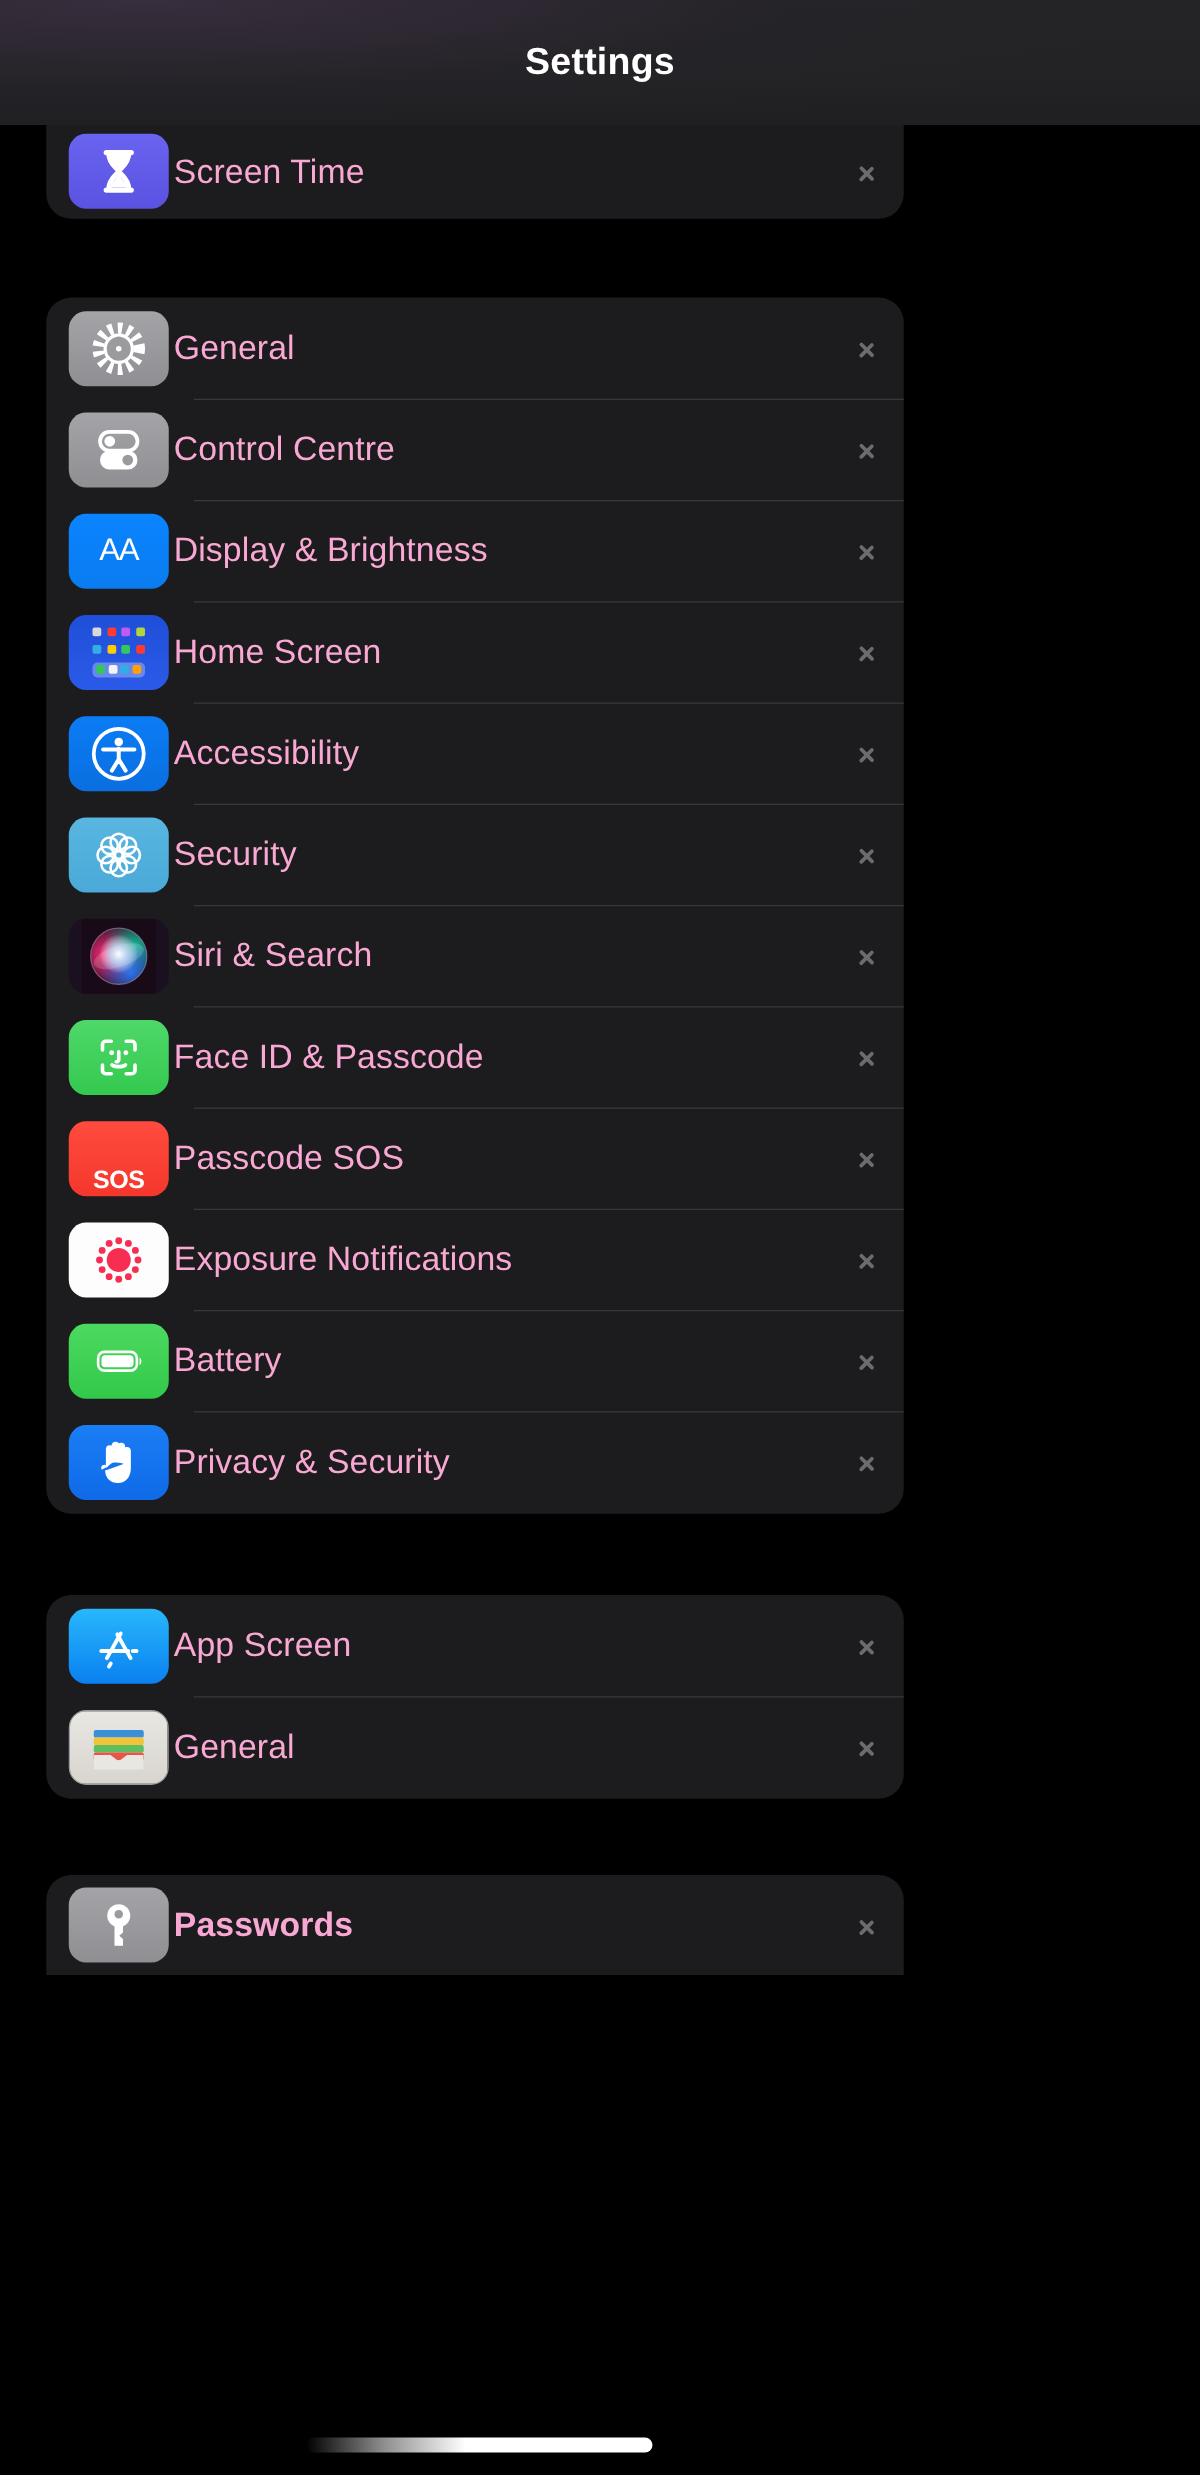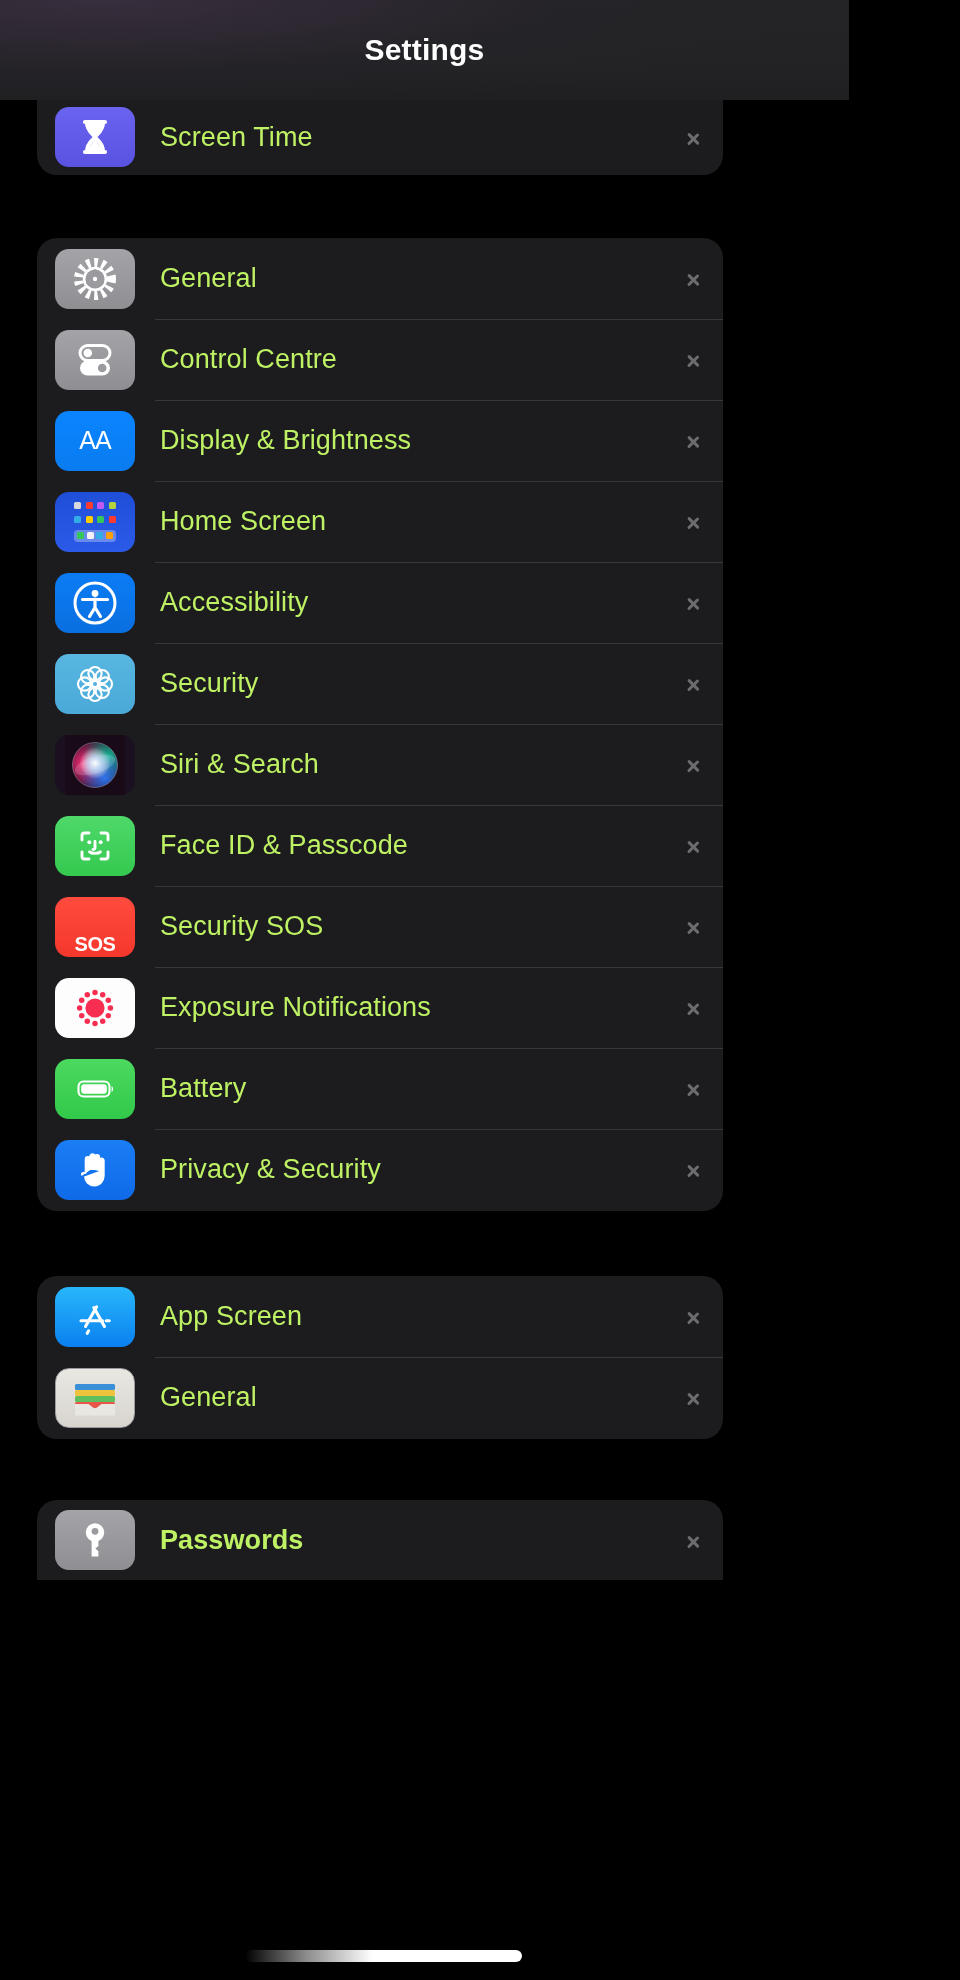--- a/index.html
+++ b/index.html
@@ -6,21 +6,21 @@
   html, body {
     width:960px; height:1980px;
     background:#000;
     font-family:"Liberation Sans", sans-serif;
     overflow:hidden;
   }
   #screen { position:relative; width:960px; height:1980px; background:#000; overflow:hidden; }
 
   
   .nav-bar {
-    position:absolute; top:0; left:0; width:849px; height:100px;
+    position:absolute; top:0; left:0; width:960px; height:100px;
     background:
       radial-gradient(120% 160% at 12% 0%, rgba(86,60,96,0.40) 0%, rgba(40,34,48,0.20) 45%, rgba(0,0,0,0) 72%),
       linear-gradient(180deg, #242426 0%, #232325 62%, #1f1f21 100%);
     display:flex; align-items:center; justify-content:center;
     z-index:40;
   }
   .nav-title {
     font-size:30px; font-weight:bold; color:#fff;
     letter-spacing:0.2px;
   }
@@ -44,21 +44,21 @@
   .row + .row::before {
     content:""; position:absolute; top:0; left:118px; right:0; height:1px;
     background:#38383a;
   }
   .row-icon {
     width:80px; height:60px; border-radius:14px; flex:none;
     position:relative; overflow:hidden;
     display:flex; align-items:center; justify-content:center;
   }
   .row-label {
-    margin-left:25px; font-size:27px; color:#bef264; white-space:nowrap;
+    margin-left:4px; font-size:27px; color:#f9a8d4; white-space:nowrap;
     letter-spacing:0.1px;
   }
   .chevron {
     margin-left:auto; width:15px; height:26px; flex:none; position:relative;
   }
   .chevron::before, .chevron::after {
     content:""; position:absolute; left:2px; width:15px; height:3.2px;
     background:#6c6c70; border-radius:2px;
   }
   .chevron::before { top:7.5px;  transform:rotate(45deg);  transform-origin:left center; }
@@ -290,21 +290,21 @@
           </svg>
         </div>
         <div class="row-label">Face ID &amp; Passcode</div>
         <div class="chevron"></div>
       </div>
 
       <div class="row">
         <div class="row-icon ic-sos">
           <span style="color:#fff; font-size:20px; font-weight:bold; letter-spacing:-0.4px; font-family:'Liberation Sans', sans-serif;margin-top:35px;">SOS</span>
         </div>
-        <div class="row-label">Security SOS</div>
+        <div class="row-label">Passcode SOS</div>
         <div class="chevron"></div>
       </div>
 
       <div class="row">
         <div class="row-icon ic-exposure">
           <svg class="ic-svg" viewBox="0 0 60 60">
             <circle cx="30" cy="30" r="9.6" fill="#f72e52"></circle>
             <g fill="#f72e52">
               <circle cx="30" cy="14.6" r="2.75"></circle>
               <circle cx="37.7" cy="16.7" r="2.75"></circle>

